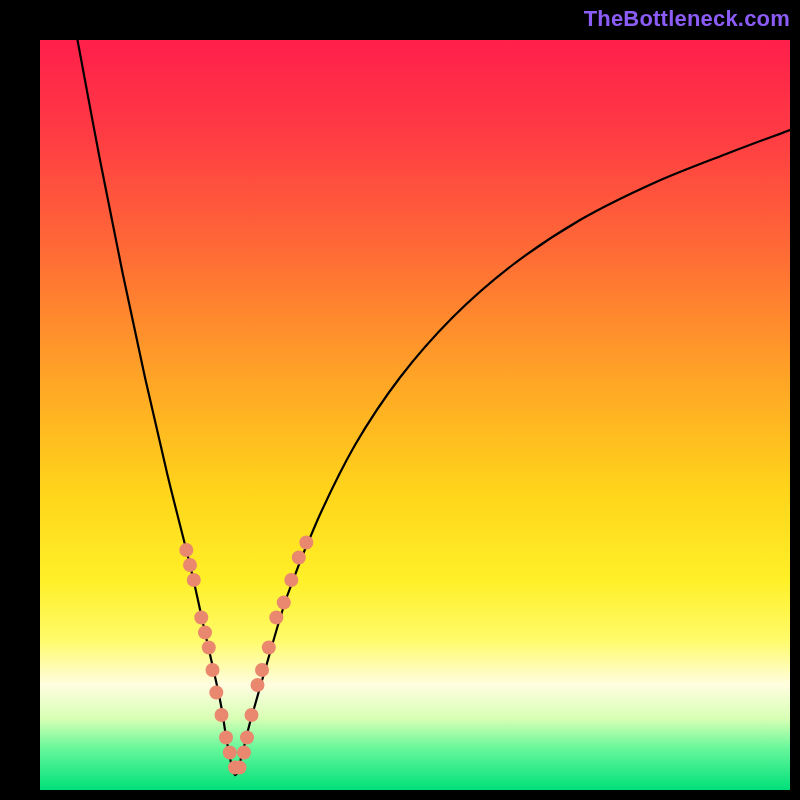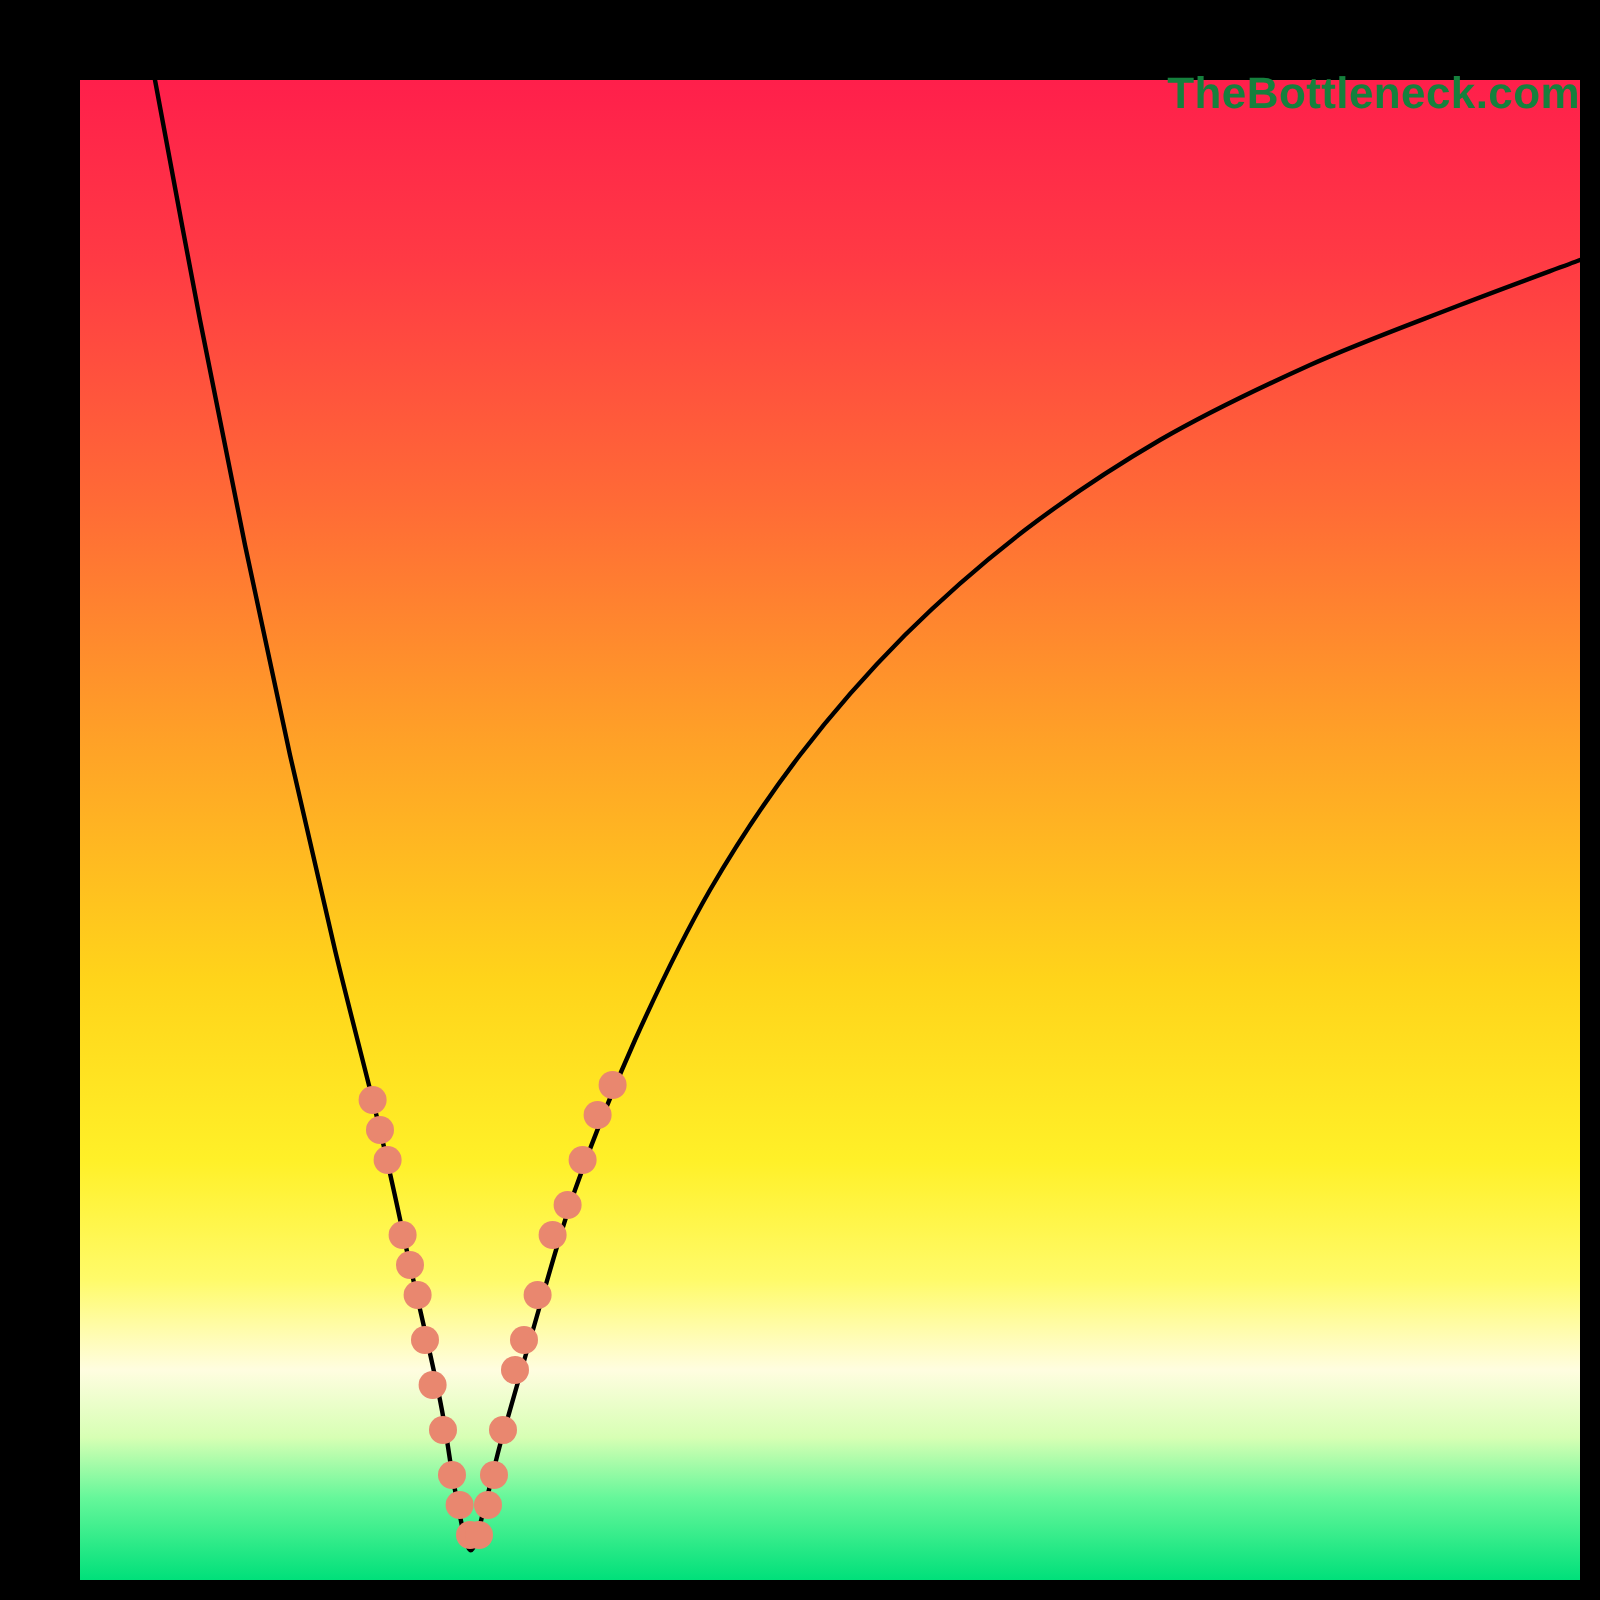--- a/index.html
+++ b/index.html
@@ -33,24 +33,23 @@
     width: 100%;
     height: 100%;
   }
   .watermark {
     position: absolute;
     top: 6px;
     right: 10px;
     font-family: Arial, Helvetica, sans-serif;
     font-size: 22px;
     font-weight: 600;
-    color: #15803d;
+    color: #8b5cf6;
     letter-spacing: 0.2px;
     user-select: none;
-    margin-top: 28px;
   }
   svg.curve {
     position: absolute;
     left: 0;
     top: 0;
   }
 </style>
 </head>
 <body>
 

